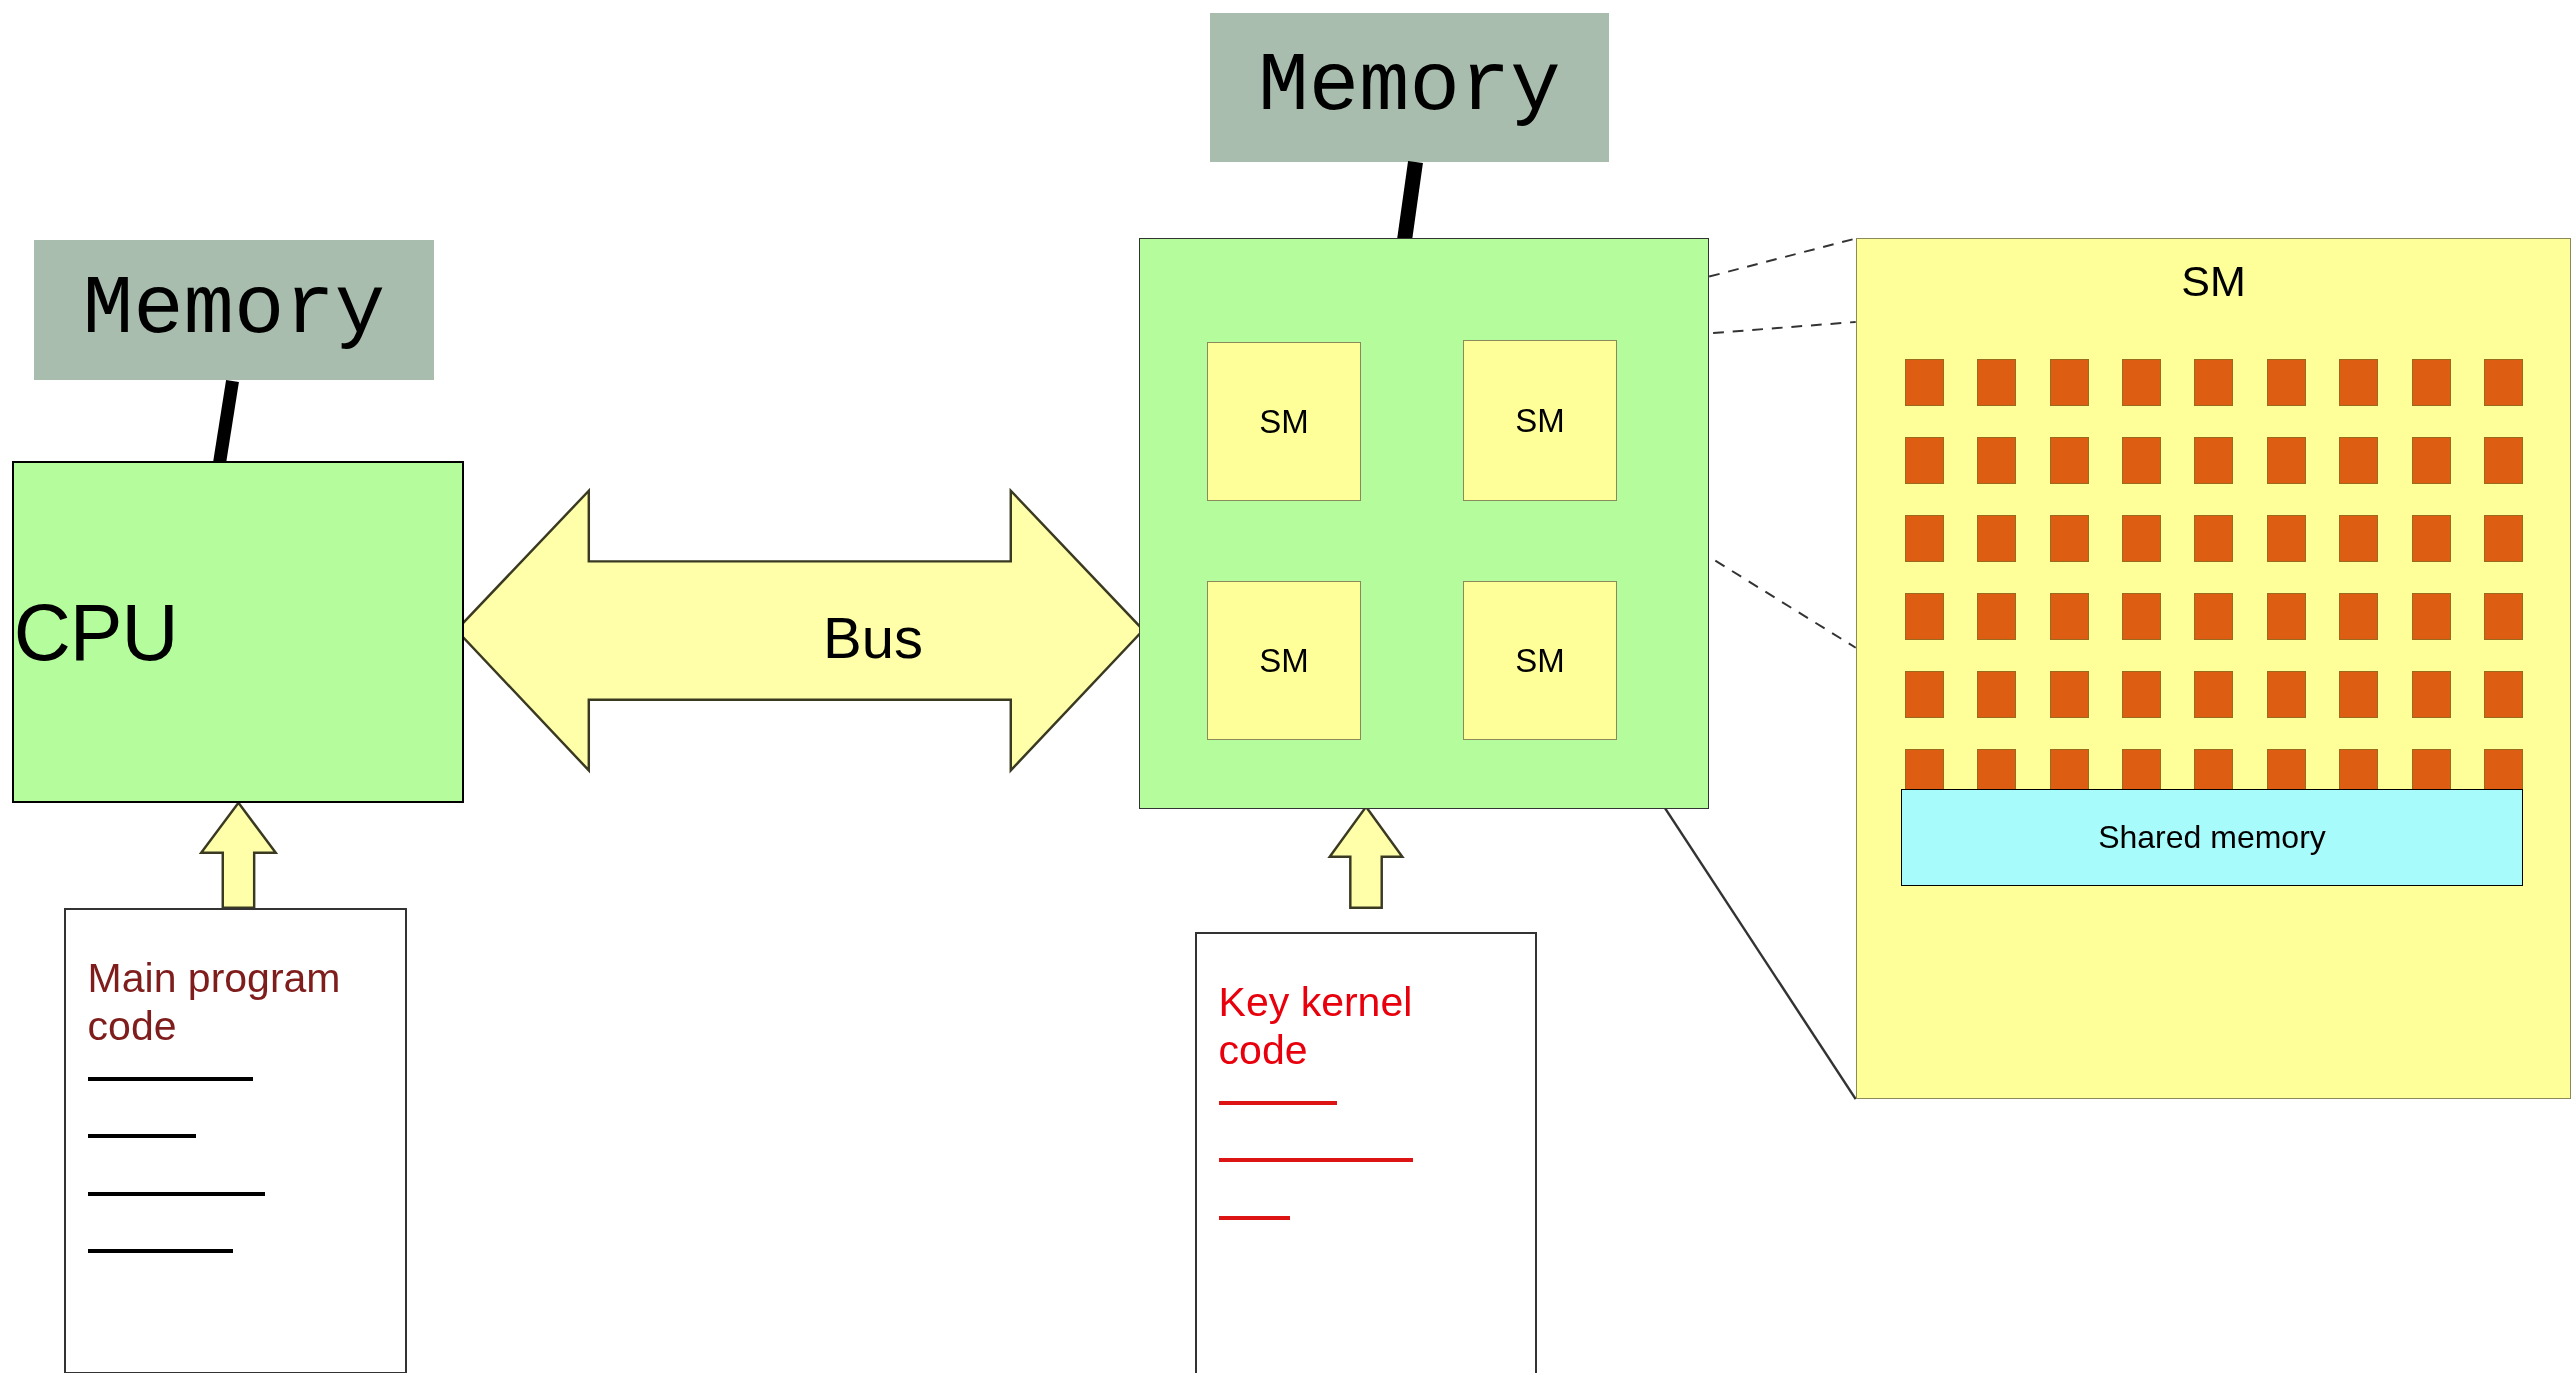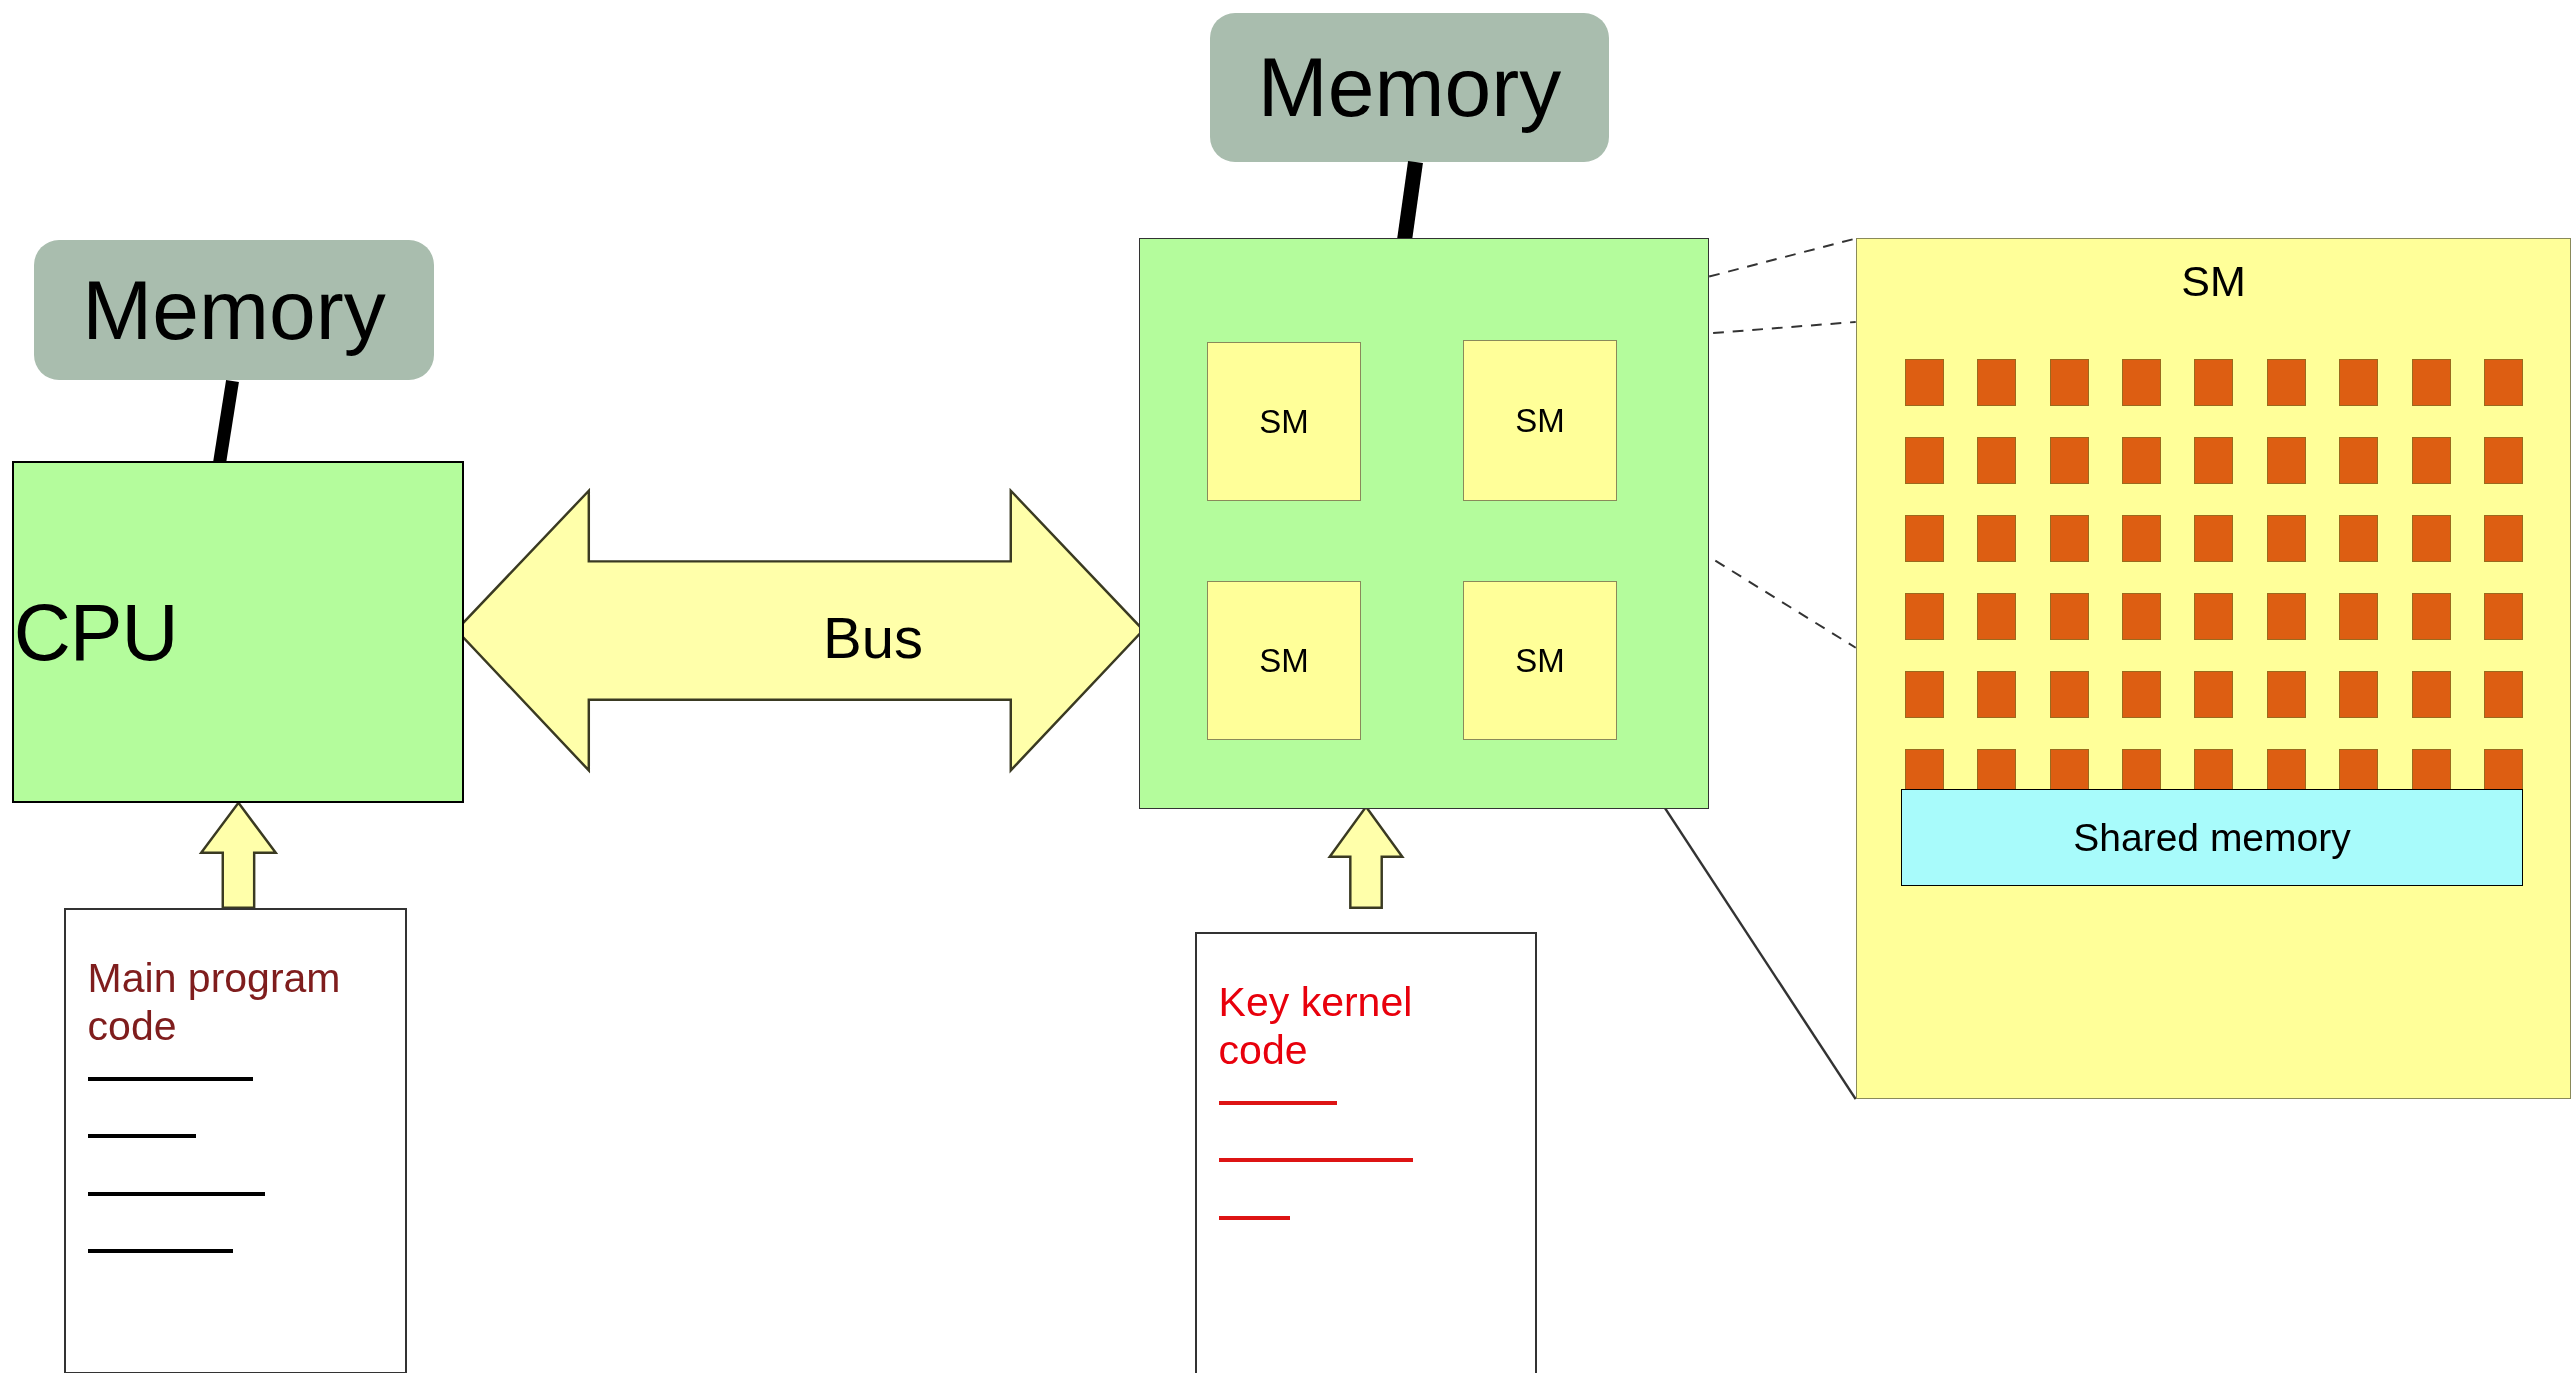--- a/index.html
+++ b/index.html
@@ -5,22 +5,22 @@
   html,body{margin:0;padding:0;background:#ffffff;}
   body{width:2576px;height:1374px;overflow:hidden;font-family:"Liberation Sans",sans-serif;}
   #stage{position:relative;width:2576px;height:1374px;background:#fff;}
 
   .box{position:absolute;box-sizing:border-box;}
 
   
   .mem{
     background:#a9bdae;
     display:flex;align-items:center;justify-content:center;
-    font-family:Liberation Sans, sans-serif;
-    color:#000;line-height:1;border-radius:25px;
+    font-family:Liberation Mono, monospace;
+    color:#000;line-height:1;
   }
   #mem-cpu{left:34px;top:240px;width:400px;height:140px;font-size:84px;}
   #mem-gpu{left:1210px;top:12.8px;width:399px;height:149px;font-size:84px;}
 
   
   .stub{position:absolute;background:#000;}
   #stub-cpu{left:226px;top:381px;width:12.8px;height:82px;transform:rotate(9deg);transform-origin:50% 0;}
   #stub-gpu{left:1408px;top:162px;width:14.7px;height:79px;transform:rotate(8deg);transform-origin:50% 0;}
 
   
@@ -48,21 +48,21 @@
   #sm-detail-label{position:absolute;left:0;top:17.7px;width:100%;text-align:center;
                    font-size:43px;color:#000;}
   #core-grid{position:absolute;left:43px;top:120px;width:628px;
              display:grid;grid-template-columns:repeat(9,1fr);
              row-gap:31px;column-gap:23.6px;}
   .core{width:37px;height:45px;background:#dd5e12;border:1px solid #9a6a1d;
         justify-self:center;}
   #shared-mem{position:absolute;left:44px;top:550px;width:620px;height:95px;
               background:#a8fbfb;border:1px solid #000;
               display:flex;align-items:center;justify-content:center;
-              font-size:39px;color:#000;}
+              font-size:32px;color:#000;}
 
   
   .note{background:#fff;border:2px solid #333;}
   #note-main{left:64px;top:908px;width:343px;height:466px;}
   #note-kernel{left:1195px;top:932px;width:342px;height:466px;}
   .note-title{position:absolute;left:21.6px;top:44px;width:294px;
               font-size:41px;line-height:1.18;color:#7f1d1d;}
   .note-title.red{color:#e8000c;}
   .rule{position:absolute;height:0;border-top:4.9px solid #000;}
   .rule.red{border-top-color:#dd1414;}

